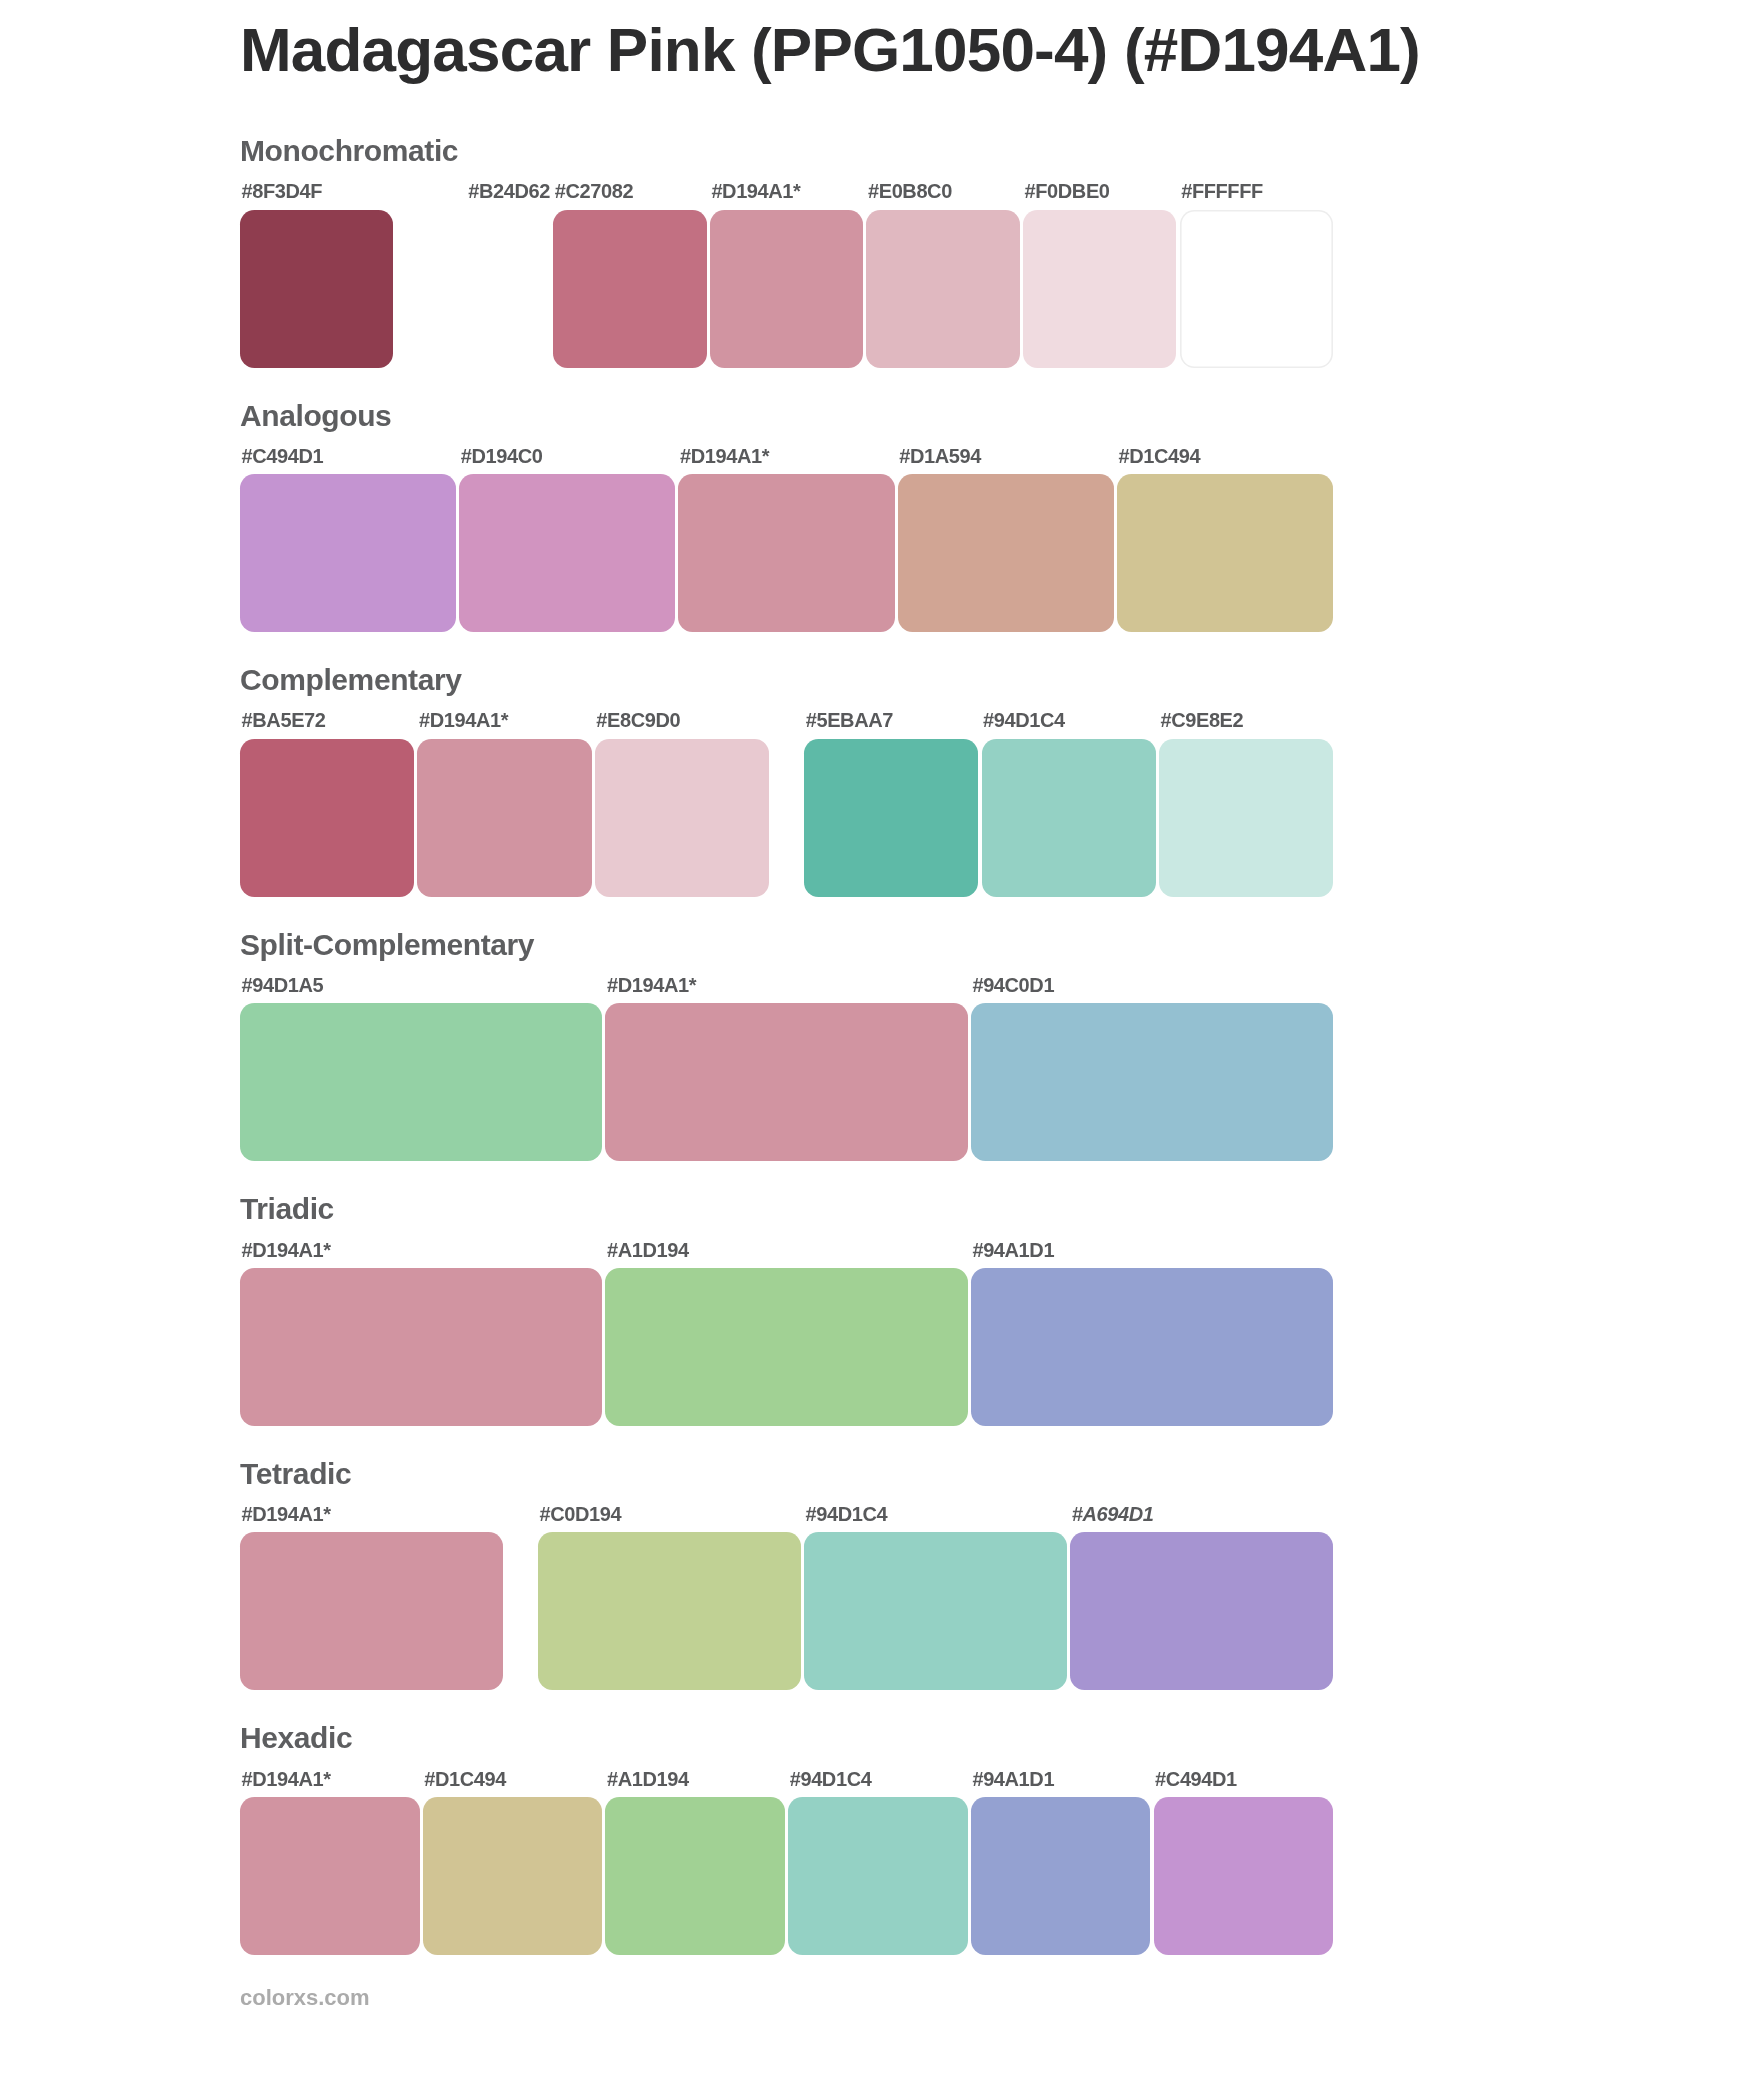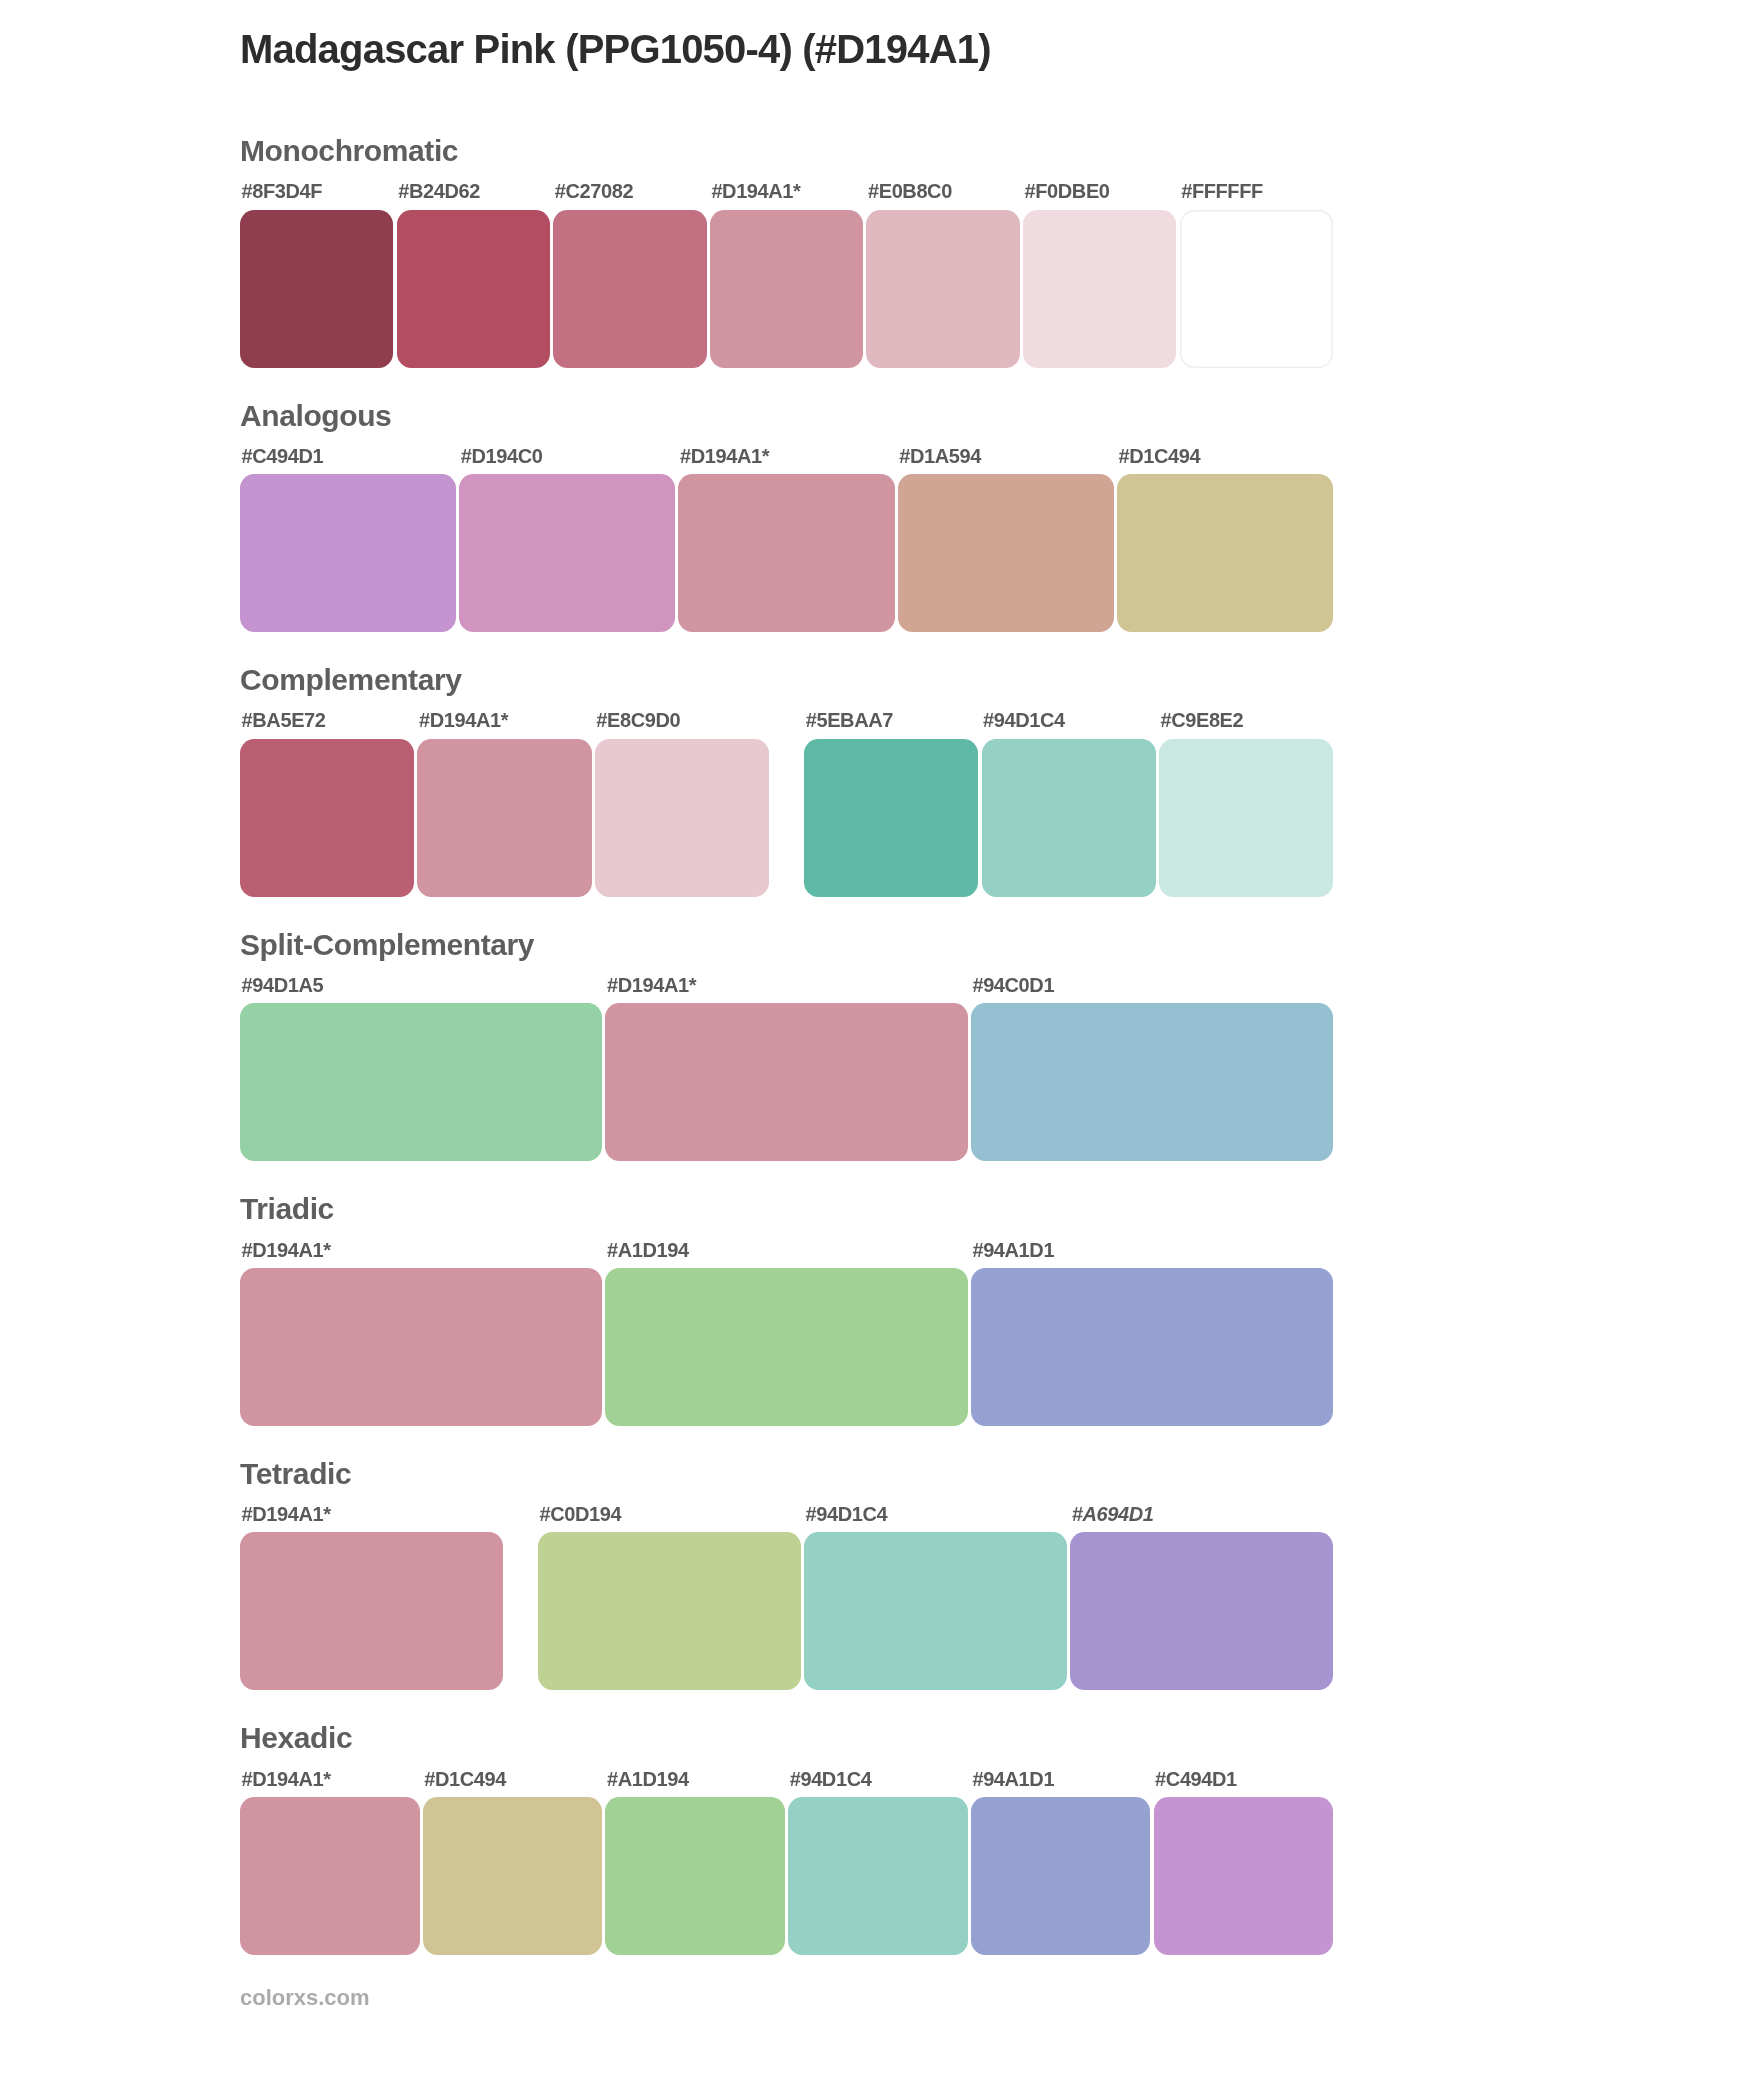--- a/index.html
+++ b/index.html
@@ -8,21 +8,21 @@
     height: 2077px;
     background: #ffffff;
     font-family: "Liberation Sans", sans-serif;
     overflow: hidden;
   }
   .content {
     padding: 24px 0 0 240px;
     width: 1573px;
   }
   h1.page-title {
-    font-size: 40px;
+    font-size: 62px;
     font-weight: bold;
     color: #2d2d2e;
     letter-spacing: -0.8px;
     line-height: 51px;
     margin-bottom: 16px;
   }
   h2.page-subtitle {
     font-size: 35px;
     font-weight: bold;
     color: #2d2d2e;
@@ -86,21 +86,21 @@
   <h1 class="page-title">Madagascar Pink (PPG1050-4) (#D194A1)</h1>
 
   <div class="sections" id="sections">
       <section class="palette-section">
         <h3 class="section-title">Monochromatic</h3>
         <div class="swatch-row">
           <div class="swatch-item" style="z-index: 1;">
             <div class="swatch-label">#8F3D4F</div>
             <div class="swatch-color" style="background: rgb(143, 61, 79);"></div>
           </div>
-          <div class="swatch-item" style="z-index: 2;">
+          <div class="swatch-item" style="z-index: 2; align-items: flex-end;">
             <div class="swatch-label">#B24D62</div>
             <div class="swatch-color" style="background: rgb(178, 77, 98);"></div>
           </div>
           <div class="swatch-item" style="z-index: 3;">
             <div class="swatch-label">#C27082</div>
             <div class="swatch-color" style="background: rgb(194, 112, 130);"></div>
           </div>
           <div class="swatch-item" style="z-index: 4;">
             <div class="swatch-label">#D194A1*</div>
             <div class="swatch-color" style="background: rgb(209, 148, 161);"></div>

